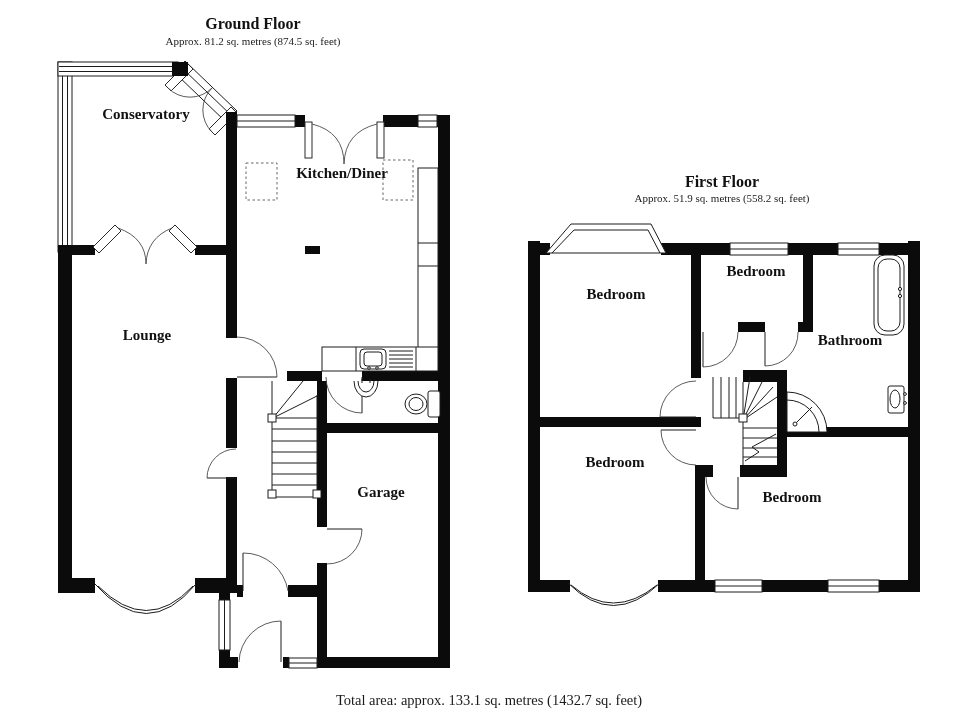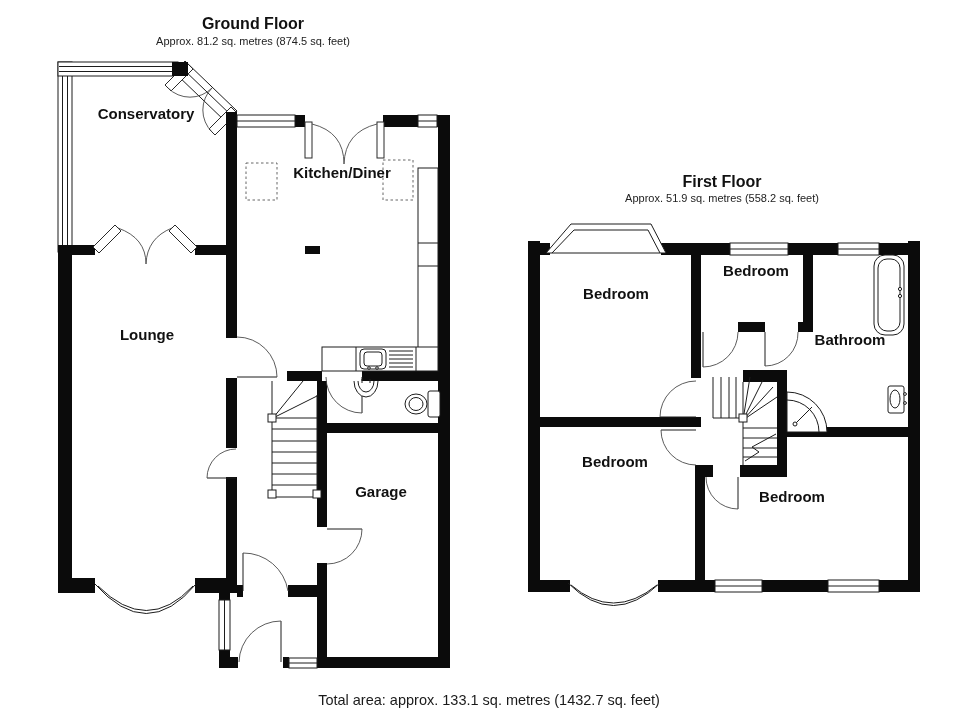--- a/index.html
+++ b/index.html
@@ -1,17 +1,17 @@
 <!DOCTYPE html>
 <html><head>
 <meta charset="utf-8">
 <style>
   html,body{margin:0;padding:0;background:#ffffff;}
   .page{position:relative;width:980px;height:712px;background:#ffffff;overflow:hidden;
-        font-family:Liberation Sans, sans-serif;}
+        font-family:Liberation Serif, serif;}
   svg{position:absolute;left:0;top:0;}
   .wall{fill:#0b0b0b;stroke:none;}
   .thin{stroke:#1c1c1c;stroke-width:1;fill:none;}
   .glz{fill:#ffffff;stroke:#1c1c1c;stroke-width:1;}
   .win{fill:#ffffff;stroke:#1c1c1c;stroke-width:1;}
   .fix{fill:#ffffff;stroke:#1c1c1c;stroke-width:1;}
   .arc{stroke:#4a4a4a;stroke-width:0.9;fill:none;}
   .leaf{stroke:#2a2a2a;stroke-width:1;fill:#ffffff;}
   .dash{fill:none;stroke:#555555;stroke-width:0.9;stroke-dasharray:2.5 2.5;}
   .newel{fill:#ffffff;stroke:#1c1c1c;stroke-width:1;}

